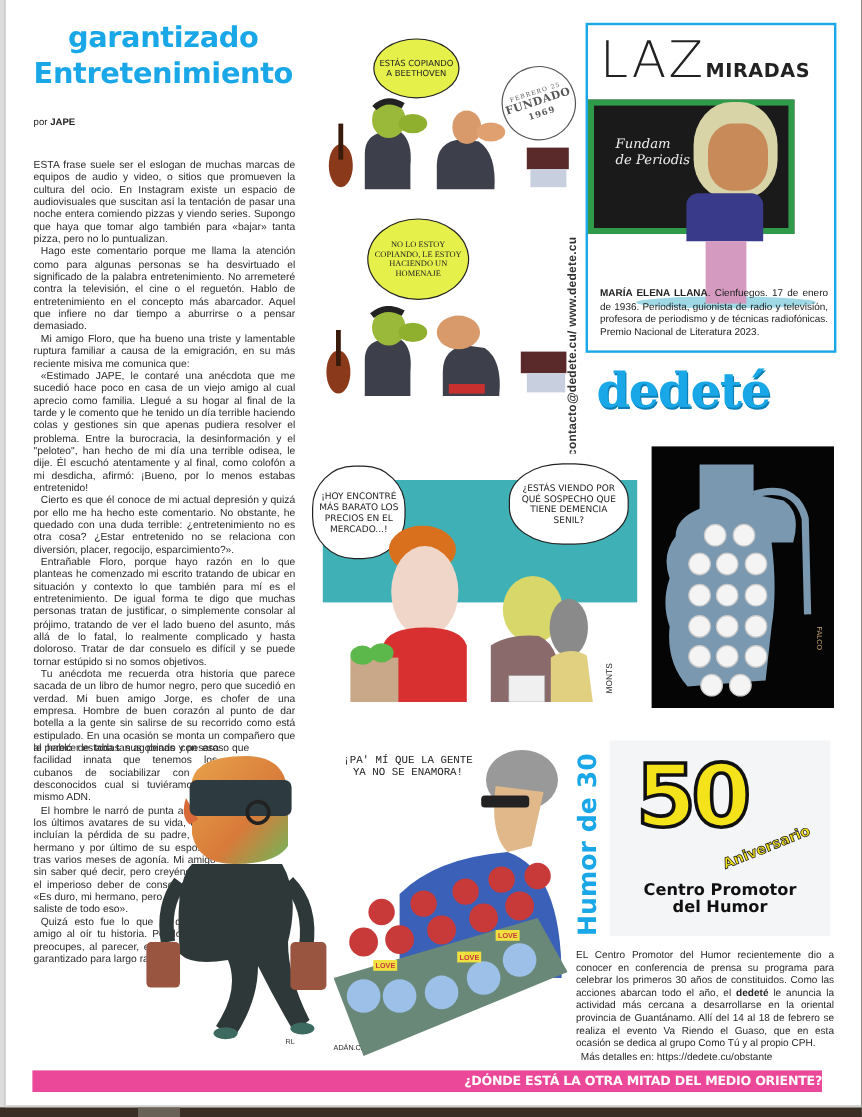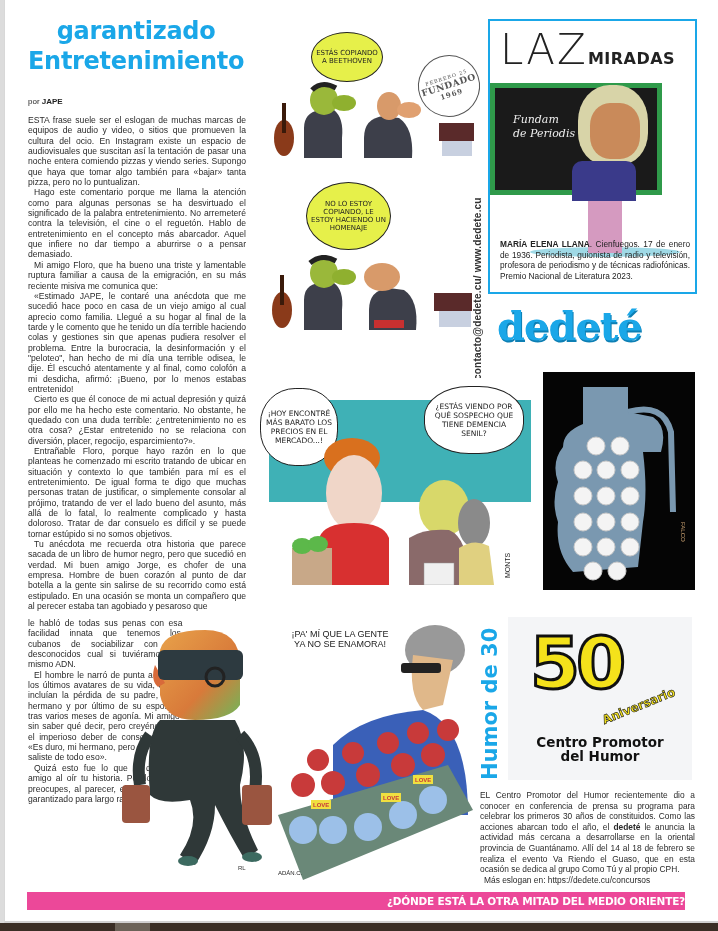--- a/index.html
+++ b/index.html
@@ -21,21 +21,21 @@
   }
   .byline { position:absolute; left:28px; top:97px; font-size:8px; color:#222; }
   .byline b { font-weight:bold; }
 
   .article {
     position: absolute; left: 28px; top: 115px; width: 218px;
     font-size: 8.6px; line-height: 10.35px; color: #2a2a2a; text-align: justify;
     font-family: "Liberation Sans", sans-serif;
   }
   .article p { text-indent: 6px; }
-  .article p.first { text-indent: 0; }
+  .article p.first { text-indent: 0; margin-top: 17px; }
   .article-lower {
     position: absolute; left: 28px; top: 618px; width: 240px;
     font-size: 8.6px; line-height: 10.35px; color: #2a2a2a; text-align: justify;
   }
   .wrap-float { float: right; width: 120px; height: 200px; shape-outside: polygon(30% 0, 100% 0, 100% 100%, 60% 100%, 40% 60%, 20% 40%); }
 
   
   .vr-man { position:absolute; left:120px; top:625px; width:155px; height:250px; }
 
   
@@ -198,21 +198,21 @@
     <rect x="178" y="63" width="30" height="15" fill="#c8d0e0"></rect>
   </svg>
 </div>
 <div class="stamp">
   <span class="s1">FEBRERO 25</span>
   <span class="s2">FUNDADO</span>
   <span class="s3">1969</span>
 </div>
 
 <div class="comic2">
-  <div class="bubble" style="left:42px;top:22px;width:85px;height:68px;">NO LO ESTOY COPIANDO, LE ESTOY HACIENDO UN HOMENAJE</div>
+  <div class="bubble" style="left:42px;top:22px;width:85px;height:68px;font-family:Liberation Serif, serif;">NO LO ESTOY COPIANDO, LE ESTOY HACIENDO UN HOMENAJE</div>
   <svg style="position:absolute;left:0;top:95px;" width="215" height="80" viewBox="0 0 215 80">
     <ellipse cx="18" cy="55" rx="10" ry="18" fill="#8a3a1a"></ellipse>
     <rect x="16" y="20" width="4" height="30" fill="#3a1a0a"></rect>
     <path d="M40 45 Q40 30 55 28 L70 28 Q80 35 78 55 L78 75 L40 75 Z" fill="#3d3f4a"></path>
     <ellipse cx="60" cy="18" rx="14" ry="15" fill="#9ab83a"></ellipse>
     <ellipse cx="80" cy="22" rx="12" ry="8" fill="#8fb02f"></ellipse>
     <path d="M46 8 Q58 -2 72 6" stroke="#222" stroke-width="5" fill="none"></path>
     <path d="M105 55 Q105 35 125 33 L140 35 Q155 45 152 75 L105 75 Z" fill="#3d3f4a"></path>
     <ellipse cx="118" cy="22" rx="18" ry="14" fill="#d89a6a"></ellipse>
     <rect x="170" y="38" width="38" height="18" fill="#5a2a2a"></rect>
@@ -285,21 +285,21 @@
         <circle cx="63" cy="175" r="9"></circle>
         <circle cx="87" cy="175" r="9"></circle>
       <circle cx="50" cy="199" r="9"></circle>
         <circle cx="74" cy="199" r="9"></circle>
     </g>
     <text x="138" y="150" font-size="6" fill="#c8a070" transform="rotate(90 138 150)">FALCO</text>
   </svg>
 </div>
 
 <div class="comic4">
-  <div style="position:absolute;left:12px;top:14px;width:110px;font-family:Liberation Sans, sans-serif;font-size:9px;line-height:10px;color:#222;text-align:center;">¡PA' MÍ QUE LA GENTE YA NO SE ENAMORA!</div>
+  <div style="position:absolute;left:12px;top:14px;width:110px;font-family:Liberation Mono, monospace;font-size:9px;line-height:10px;color:#222;text-align:center;">¡PA' MÍ QUE LA GENTE YA NO SE ENAMORA!</div>
   <svg style="position:absolute;left:0;top:0;" width="200" height="265" viewBox="0 0 200 265">
     <ellipse cx="162" cy="35" rx="30" ry="25" fill="#999"></ellipse>
     <path d="M140 40 Q135 80 150 95 L170 90 L180 45 Z" fill="#e0b88a"></path>
     <rect x="128" y="48" width="40" height="10" rx="3" fill="#222"></rect>
     <path d="M60 130 Q90 100 150 95 Q195 110 195 200 L60 200 Z" fill="#3a60b8"></path>
     <path d="M5 200 L175 150 L200 195 L30 265 Z" fill="#6a8878"></path>
     <g>
       <circle cx="30" cy="215" r="14" fill="#9cc0e8"></circle>
         <circle cx="60" cy="215" r="14" fill="#9cc0e8"></circle>
       <circle cx="95" cy="212" r="14" fill="#9cc0e8"></circle>
@@ -333,20 +333,20 @@
   <div class="cph-30">50</div>
   <div class="cph-aniv">Aniversario</div>
   <div class="cph-name">
     <div>Centro Promotor</div>
     <div>del Humor</div>
   </div>
 </div>
 
 <div class="cph-text">
   <p><span>EL Centro Promotor del Humor recientemente dio a conocer en conferencia de prensa su programa para celebrar los primeros 30 años de constituidos. Como las acciones abarcan todo el año, el </span><b>dedeté</b><span> le anuncia la actividad más cercana a desarrollarse en la oriental provincia de Guantánamo. Allí del 14 al 18 de febrero se realiza el evento Va Riendo el Guaso, que en esta ocasión se dedica al grupo Como Tú y al propio CPH.</span></p>
-  <p class="more">Más eslogan en: https://dedete.cu/concursos</p>
+  <p class="more">Más detalles en: https://dedete.cu/obstante</p>
 </div>
 
 <div class="banner">¿DÓNDE ESTÁ LA OTRA MITAD DEL MEDIO ORIENTE?</div>
 
 <div class="bottom-strip">
     <div class="tab"></div>
   </div>
 
 </body></html>

